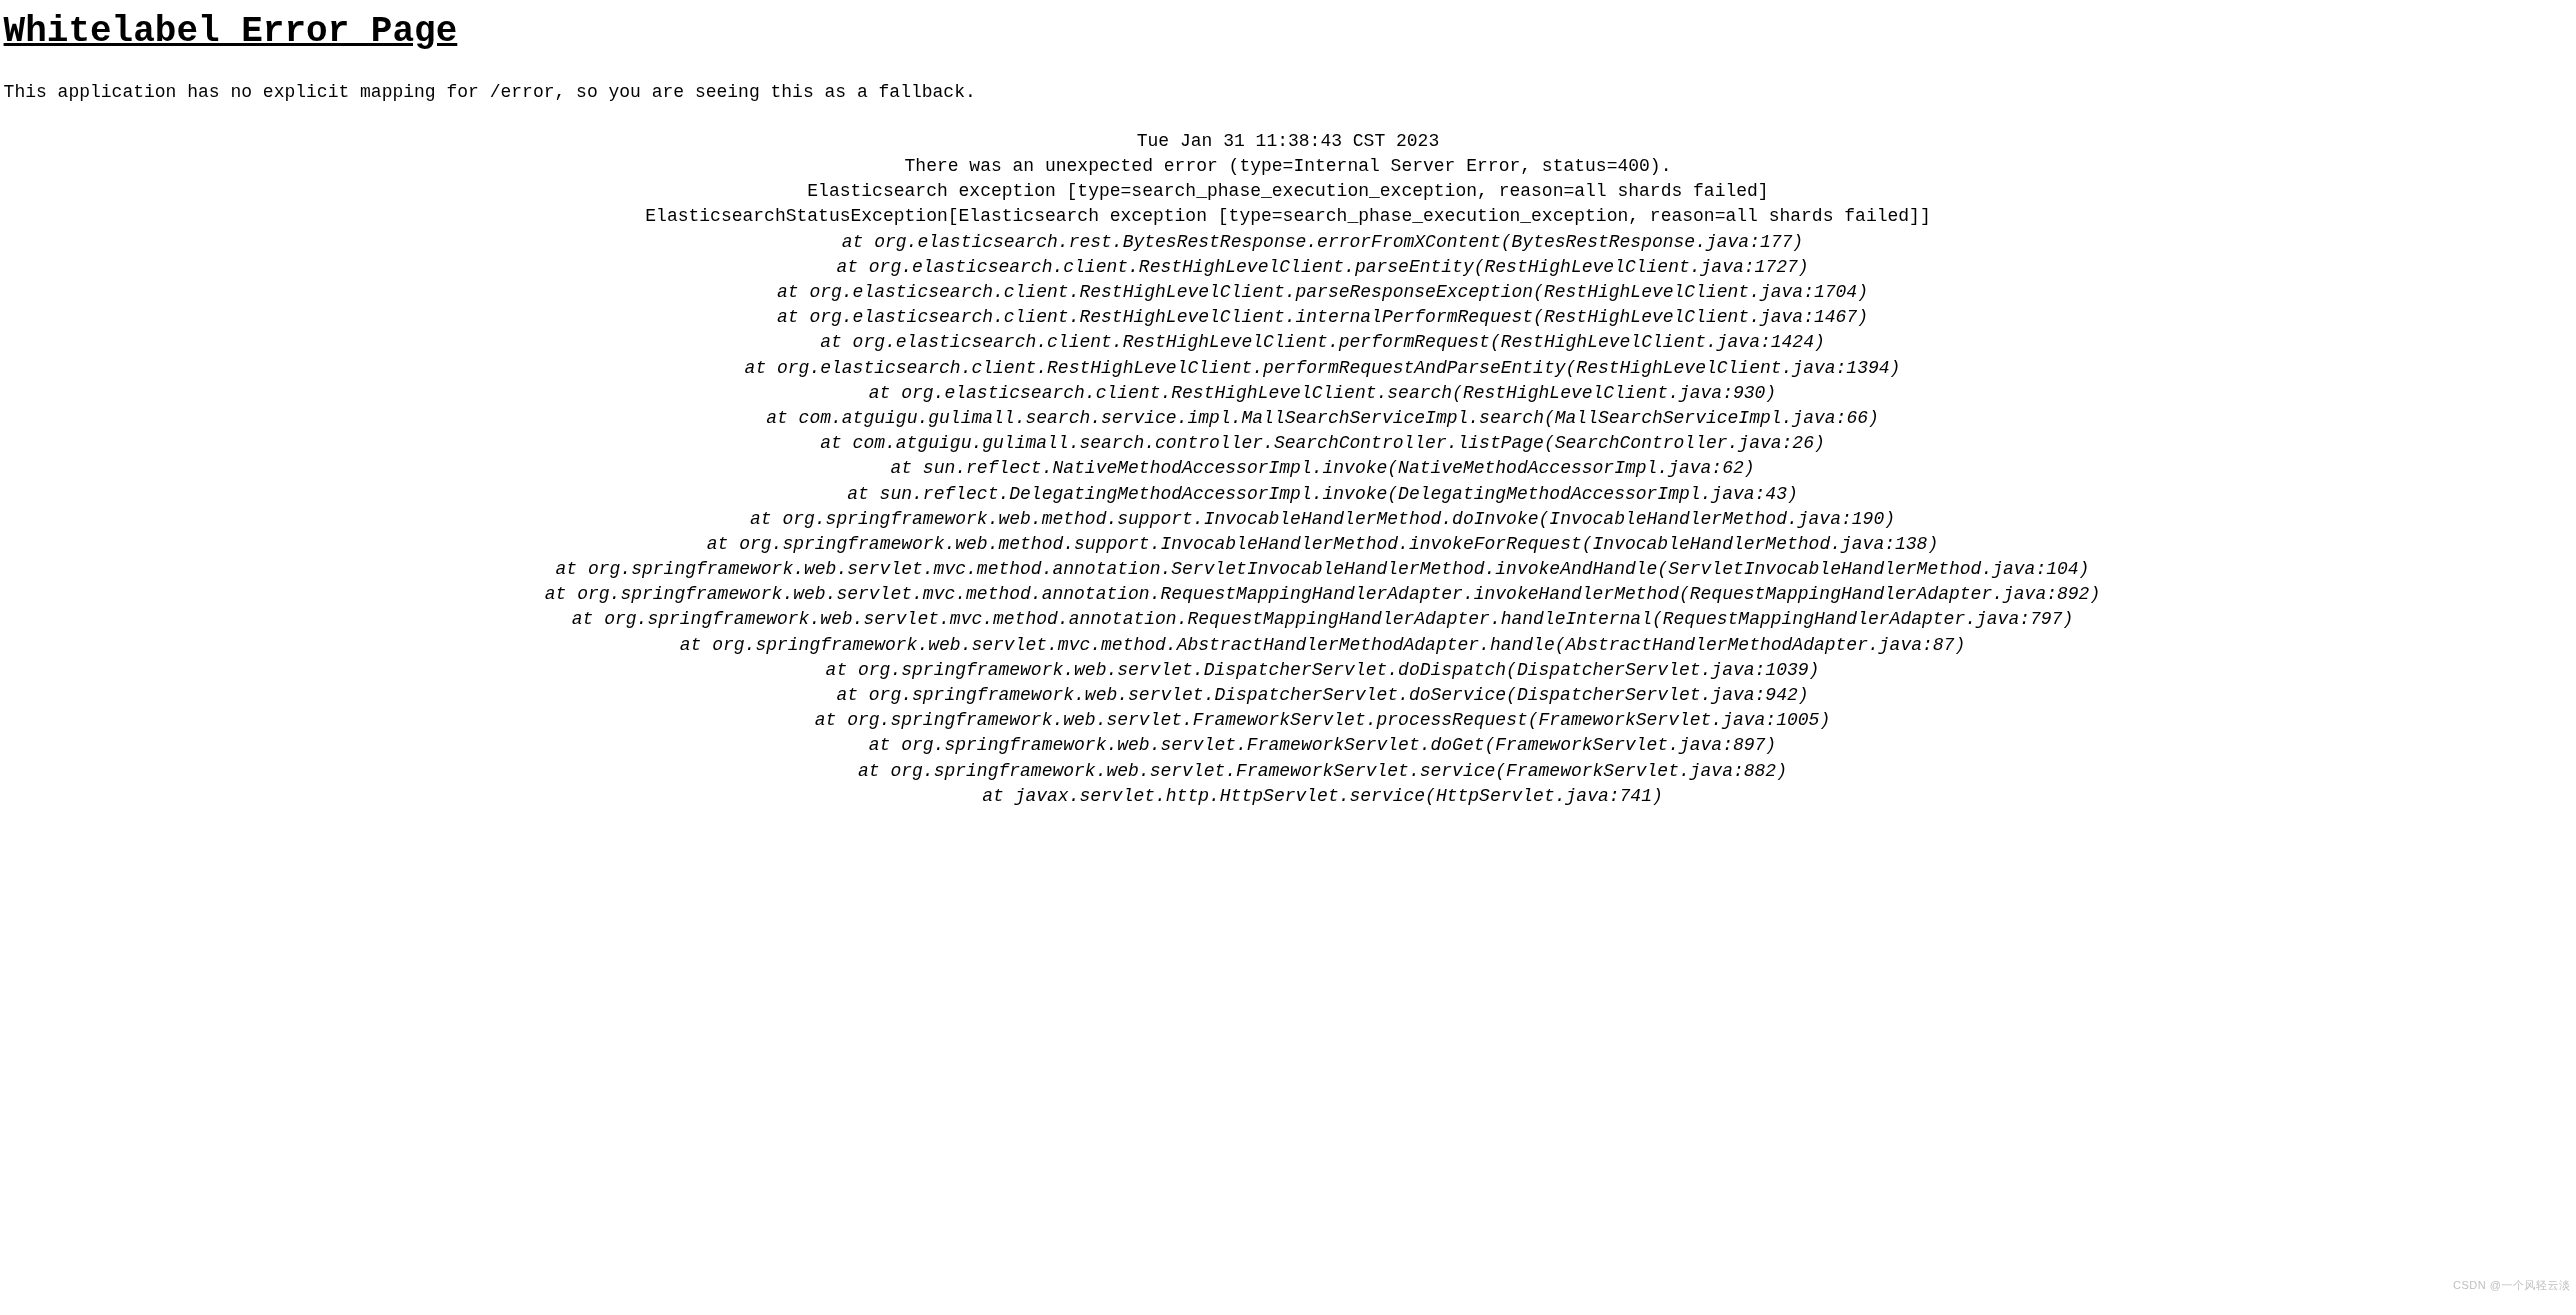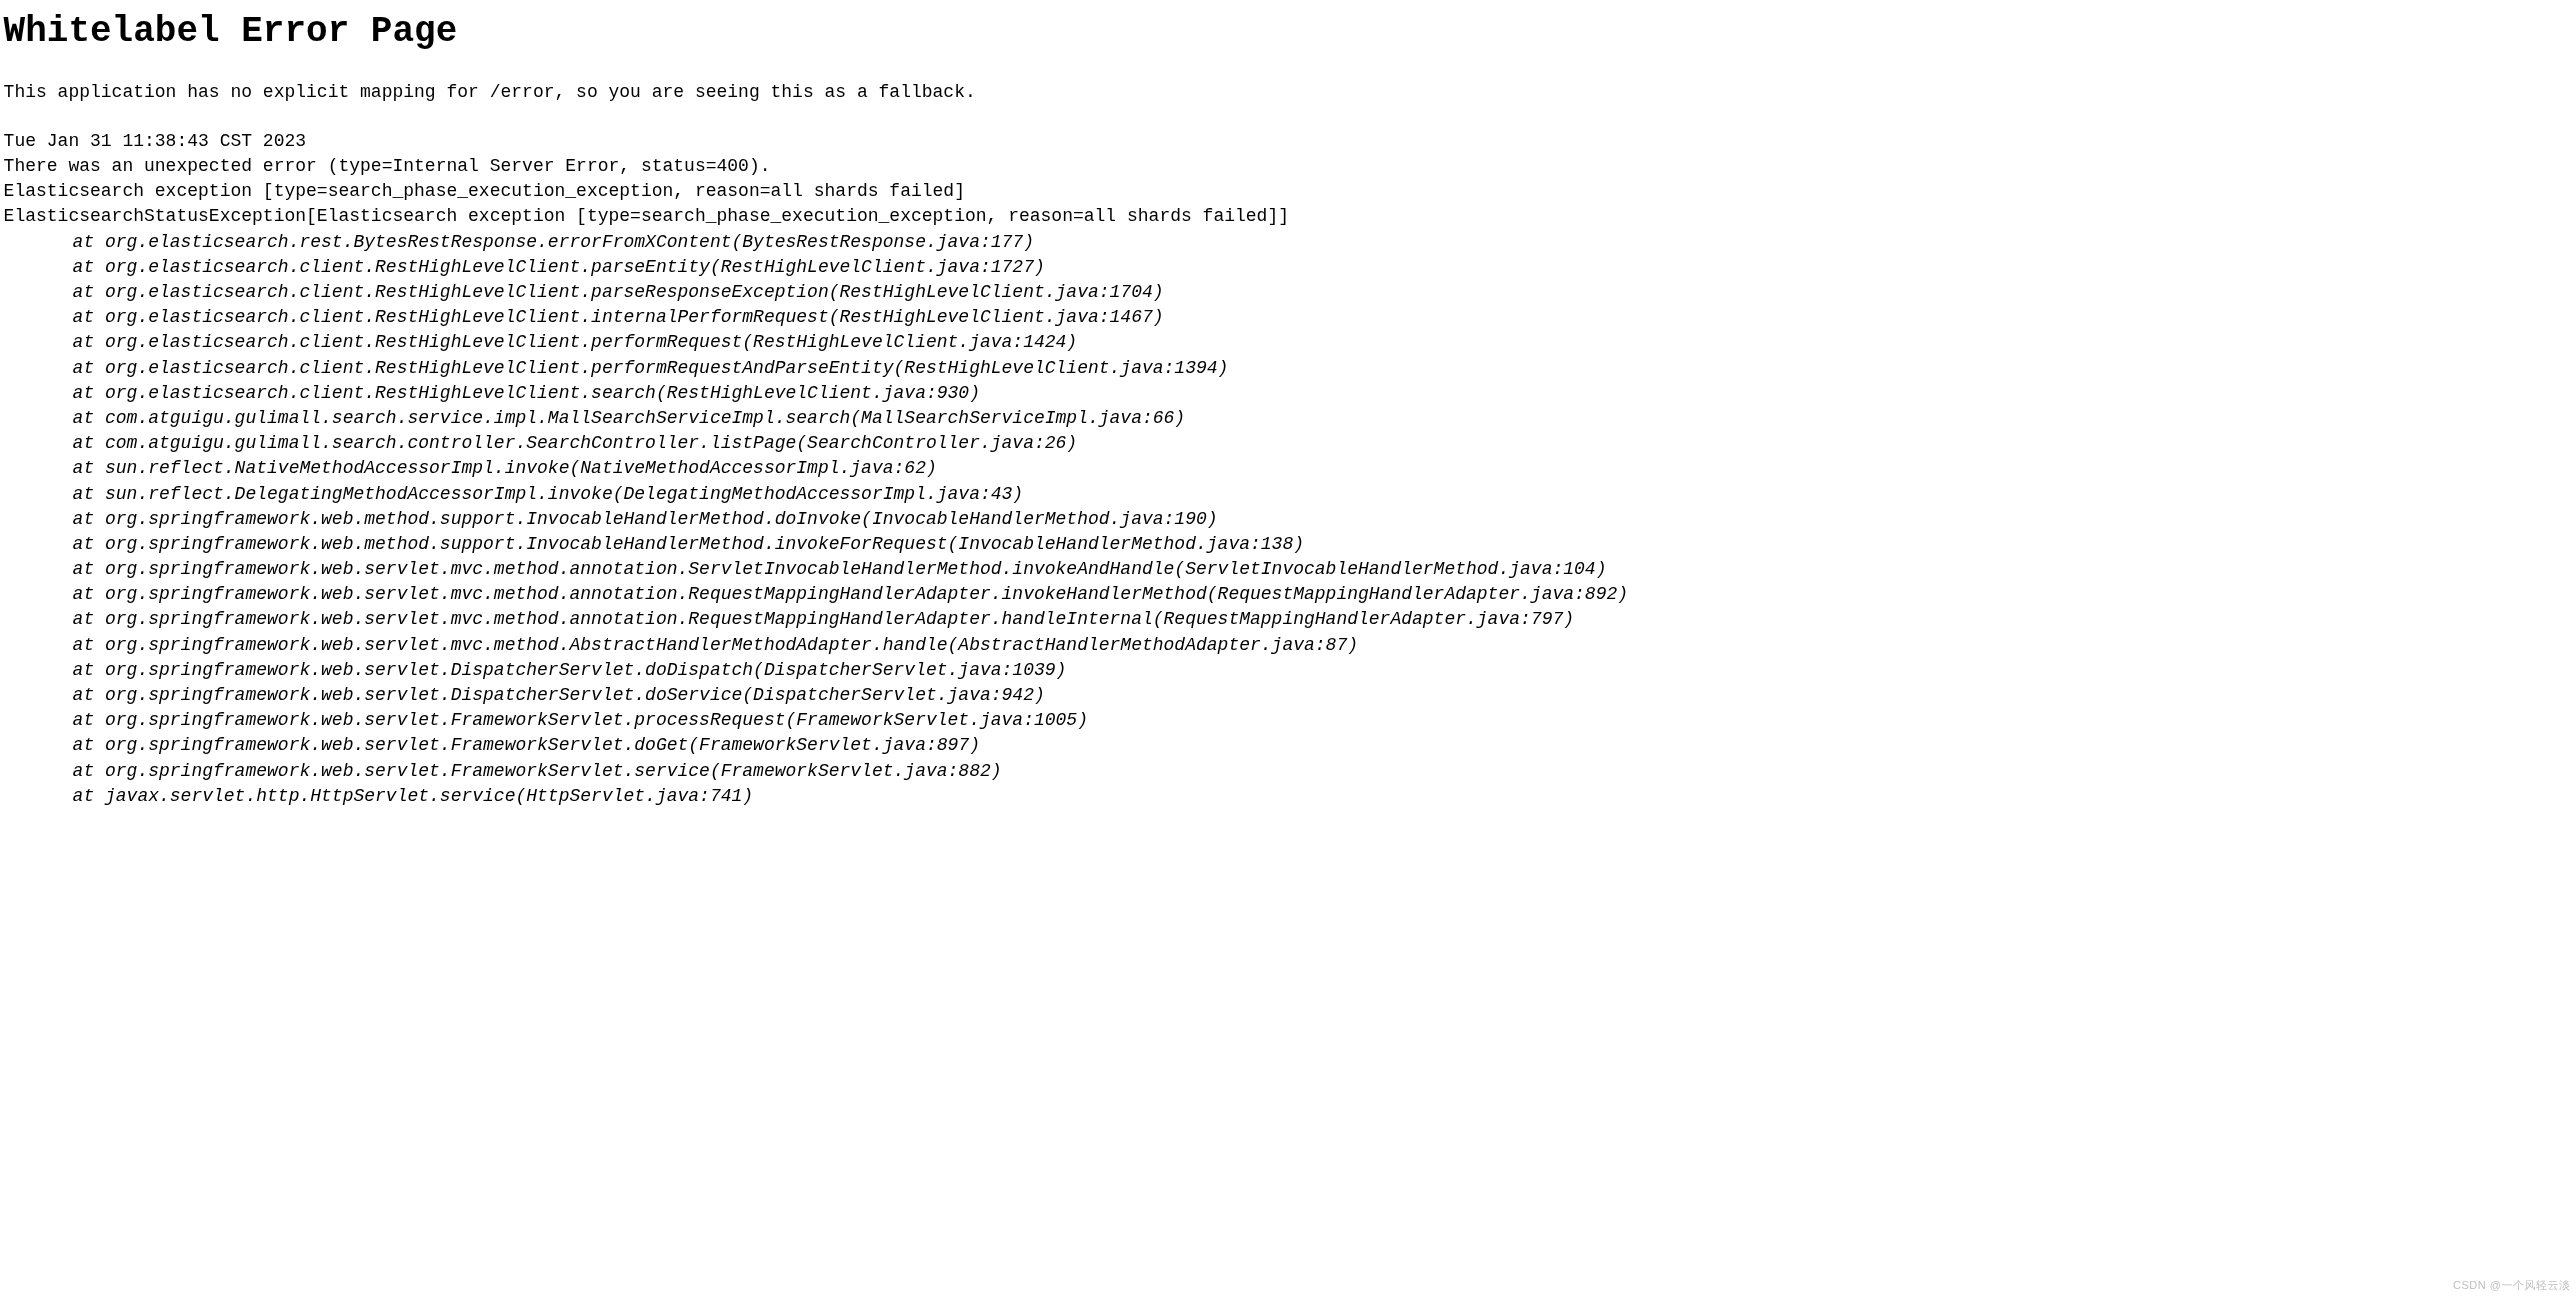--- a/index.html
+++ b/index.html
@@ -9,26 +9,28 @@
       padding: 0 3.6px;
       color: #000;
       background: #fff;
       line-height: 1.4;
     }
     h1 {
       font-family: "Courier New", Courier, monospace;
       font-size: 36px;
       font-weight: bold;
       margin: 7.3px 0 22px 0;
+      text-decoration: underline;
     }
     .intro {
       margin-bottom: 24px;
     }
     .line {
       white-space: pre-wrap;
+      text-align: center;
     }
     .at {
       padding-left: 69px;
       text-indent: 0;
       font-style: italic;
     }
     .watermark {
       position: fixed;
       right: 5.5px;
       bottom: 22px;

